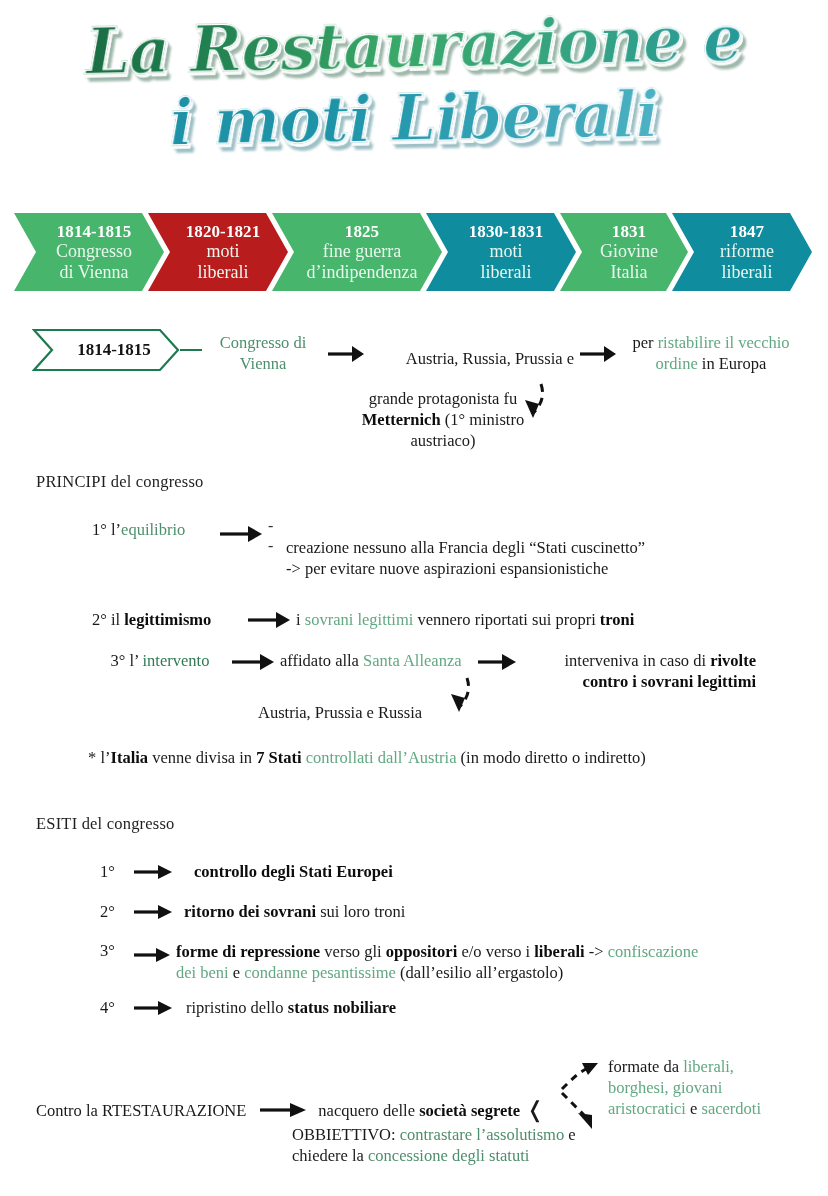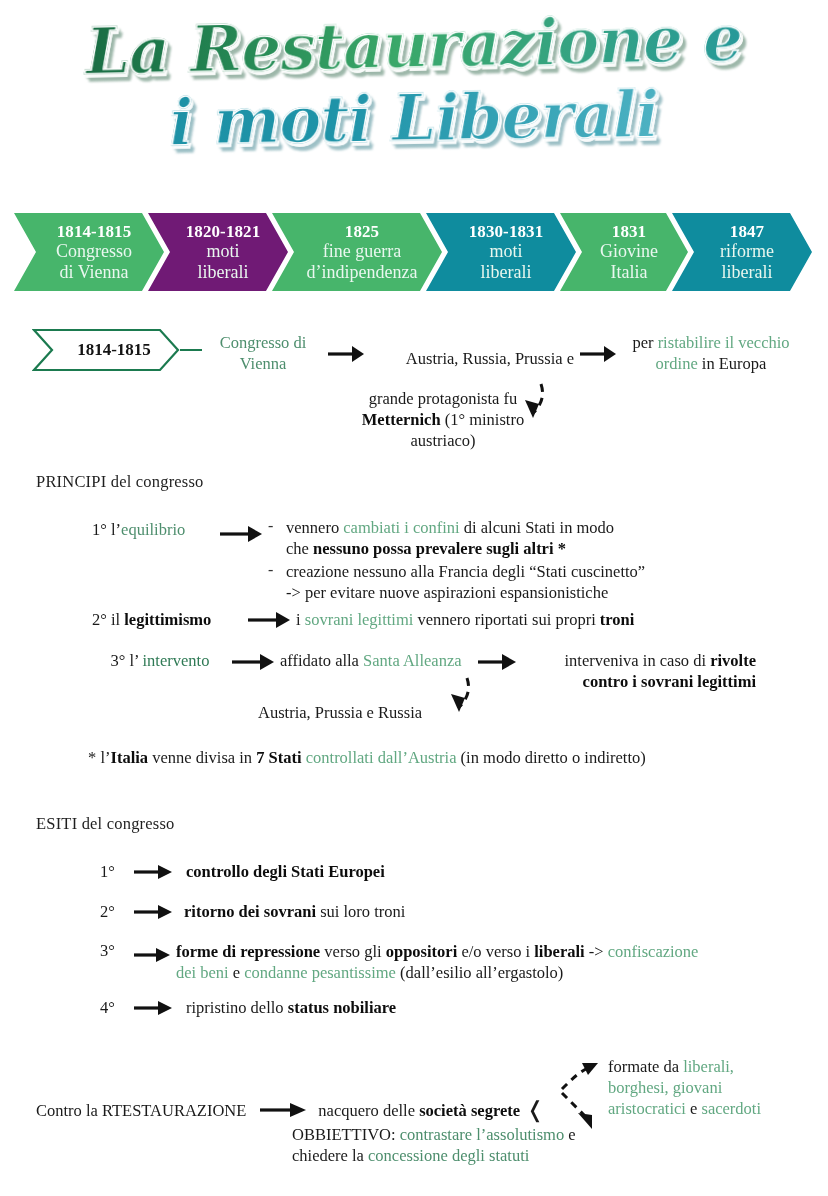--- a/index.html
+++ b/index.html
@@ -121,21 +121,21 @@
   </div>
 
   <div class="timeline" id="timeline">
       <div class="chev" style="width: 150px; background: rgb(71, 181, 107); z-index: 10;">
         <div class="yr">1814-1815</div>
         <div class="lbl">
           <div>Congresso</div>
           <div>di Vienna</div>
         </div>
       </div>
-      <div class="chev" style="width: 140px; background: #701a75; z-index: 9;">
+      <div class="chev" style="width: 140px; background: #b91c1c; z-index: 9;">
         <div class="yr">1820-1821</div>
         <div class="lbl">
           <div>moti</div>
           <div>liberali</div>
         </div>
       </div>
       <div class="chev" style="width: 170px; background: rgb(71, 181, 107); z-index: 8;">
         <div class="yr">1825</div>
         <div class="lbl">
           <div>fine guerra</div>
@@ -222,24 +222,20 @@
     <div class="t" style="width:120px;padding-top:2px;">
       <span>1° l’</span><span class="grn">equilibrio</span>
     </div>
     <svg width="56" height="24" style="margin-top:5px;">
       <line x1="8" y1="12" x2="38" y2="12" stroke="#111" stroke-width="3.2"></line>
       <polygon points="36,4 50,12 36,20" fill="#111"></polygon>
     </svg>
     <div style="width:520px;">
       <div class="row" style="align-items:flex-start;">
         <span class="dash" style="width:18px;">-</span>
-        <div class="t">
-          <div><span>vennero </span><span class="grn-l">cambiati i confini</span><span> di alcuni Stati in modo</span></div>
-          <div><span>che </span><span class="bold">nessuno possa prevalere sugli altri *</span></div>
-        </div>
       </div>
       <div class="row" style="align-items:flex-start;margin-top:2px;">
         <span class="dash" style="width:18px;">-</span>
         <div class="t">
           <div>creazione nessuno alla Francia degli “Stati cuscinetto”</div>
           <div>-&gt; per evitare nuove aspirazioni espansionistiche</div>
         </div>
       </div>
     </div>
   </div>
@@ -290,21 +286,21 @@
   </div>
 
   <div class="sec hdr" style="left:36px;top:814px;">ESITI del congresso</div>
 
   <div class="sec row" style="left:100px;top:861px;">
     <span class="num" style="width:30px;">1°</span>
     <svg width="48" height="22">
       <line x1="4" y1="11" x2="30" y2="11" stroke="#111" stroke-width="3.2"></line>
       <polygon points="28,4 42,11 28,18" fill="#111"></polygon>
     </svg>
-    <span class="t bold" style="margin-left:8px;">controllo degli Stati Europei</span>
+    <span class="t bold" style="margin-left:16px;">controllo degli Stati Europei</span>
   </div>
 
   <div class="sec row" style="left:100px;top:901px;">
     <span class="num" style="width:30px;">2°</span>
     <svg width="48" height="22">
       <line x1="4" y1="11" x2="30" y2="11" stroke="#111" stroke-width="3.2"></line>
       <polygon points="28,4 42,11 28,18" fill="#111"></polygon>
     </svg>
     <span class="t" style="margin-left:6px;"><span class="bold">ritorno dei sovrani</span><span> sui loro troni</span></span>
   </div>

